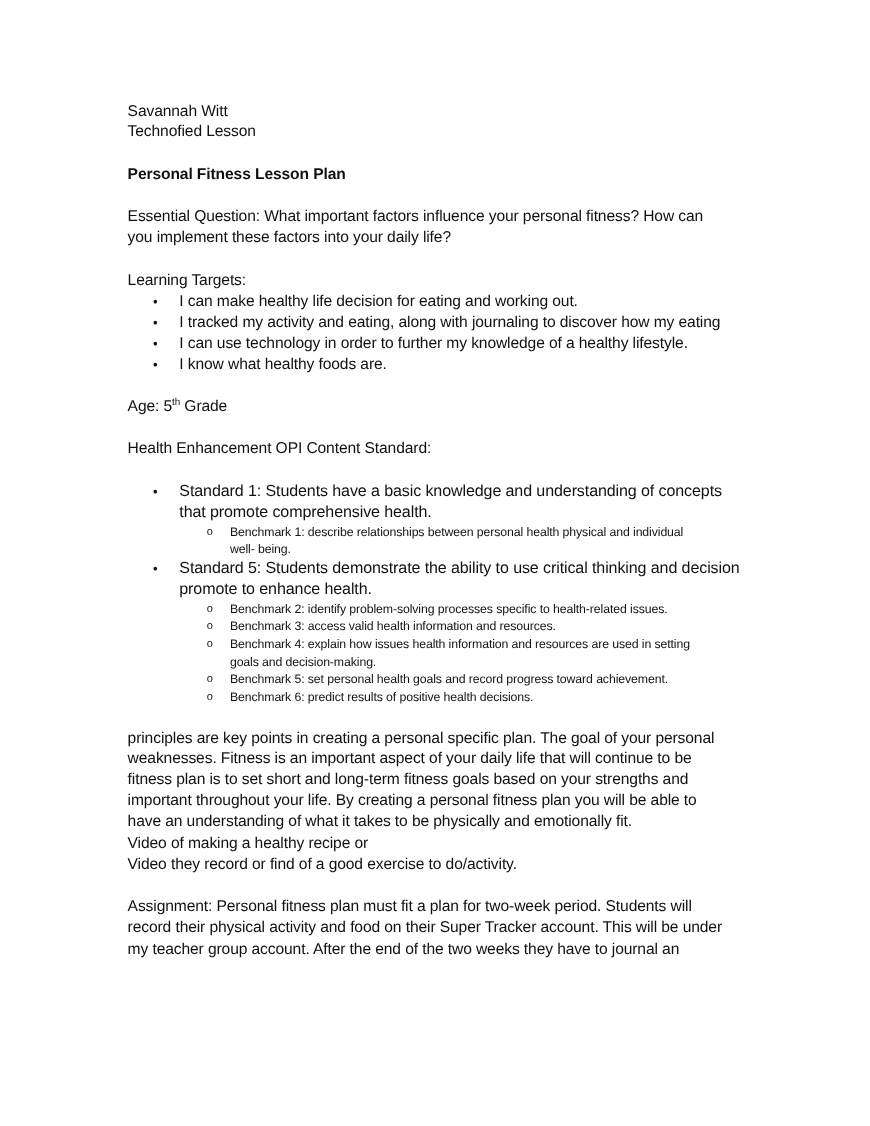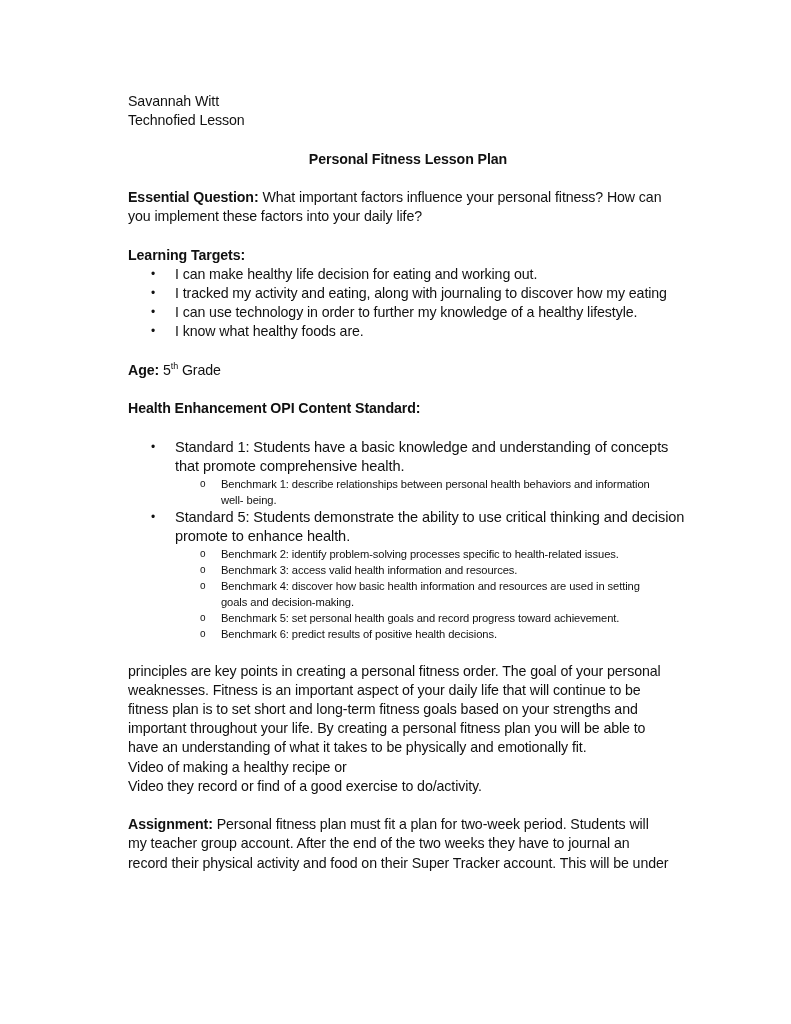--- a/index.html
+++ b/index.html
@@ -16,31 +16,29 @@
       color: #111111;
     }
     .page {
       position: absolute;
       left: 116px;
       top: 92px;
       width: 560px;
       font-size: 14.2px;
       line-height: 19.2px;
       letter-spacing: -0.1px;
-      margin-left: 12px;
     }
     .line { display: block; white-space: nowrap; }
     .blank { height: 19.2px; }
     .title {
-      text-align: center;
       font-weight: bold;
       width: 560px;
       margin-left: 0;
     }
-    b, .bold { font-weight: bold; }
+    b, .bold { font-weight: normal; }
     sup { font-size: 9px; line-height: 0; vertical-align: super; }
 
     ul.lvl1 {
       list-style: none;
       margin: 0;
       padding: 0;
     }
     ul.lvl1 > li {
       position: relative;
       padding-left: 47px;
@@ -121,68 +119,68 @@
     <span class="line bold">Health Enhancement OPI Content Standard:</span>
     <div class="blank"></div>
     <ul class="lvl1 std">
       <li>
         <span class="bullet">•</span>
         <span class="line">Standard 1: Students have a basic knowledge and understanding of concepts</span>
         <span class="line">that promote comprehensive health.</span>
         <ul class="lvl2">
           <li>
             <span class="bullet">o</span>
-            <span class="line">Benchmark 1: describe relationships between personal health behaviors and information</span>
+            <span class="line">Benchmark 1: describe relationships between personal health physical and individual</span>
             <span class="line">well- being.</span>
           </li>
         </ul>
       </li>
       <li>
         <span class="bullet">•</span>
         <span class="line">Standard 5: Students demonstrate the ability to use critical thinking and decision</span>
         <span class="line">promote to enhance health.</span>
         <ul class="lvl2">
           <li>
             <span class="bullet">o</span>
             <span class="line">Benchmark 2: identify problem-solving processes specific to health-related issues.</span>
           </li>
           <li>
             <span class="bullet">o</span>
             <span class="line">Benchmark 3: access valid health information and resources.</span>
           </li>
           <li>
             <span class="bullet">o</span>
-            <span class="line">Benchmark 4: discover how basic health information and resources are used in setting</span>
+            <span class="line">Benchmark 4: explain how issues health information and resources are used in setting</span>
             <span class="line">goals and decision-making.</span>
           </li>
           <li>
             <span class="bullet">o</span>
             <span class="line">Benchmark 5: set personal health goals and record progress toward achievement.</span>
           </li>
           <li>
             <span class="bullet">o</span>
             <span class="line">Benchmark 6: predict results of positive health decisions.</span>
           </li>
         </ul>
       </li>
     </ul>
   </div>
   <div class="blank"></div>
 
   <div>
-    <span class="line">principles are key points in creating a personal fitness order. The goal of your personal</span>
+    <span class="line">principles are key points in creating a personal specific plan. The goal of your personal</span>
     <span class="line">weaknesses. Fitness is an important aspect of your daily life that will continue to be</span>
     <span class="line">fitness plan is to set short and long-term fitness goals based on your strengths and</span>
     <span class="line">important throughout your life. By creating a personal fitness plan you will be able to</span>
     <span class="line">have an understanding of what it takes to be physically and emotionally fit.</span>
     <span class="line">Video of making a healthy recipe or</span>
     <span class="line">Video they record or find of a good exercise to do/activity.</span>
   </div>
   <div class="blank"></div>
 
   <div>
     <span class="line"><b>Assignment:</b><span> Personal fitness plan must fit a plan for two-week period. Students will</span></span>
+    <span class="line">record their physical activity and food on their Super Tracker account. This will be under</span>
     <span class="line">my teacher group account. After the end of the two weeks they have to journal an</span>
-    <span class="line">record their physical activity and food on their Super Tracker account. This will be under</span>
   </div>
 
 
 </div>
 
 </body></html>

